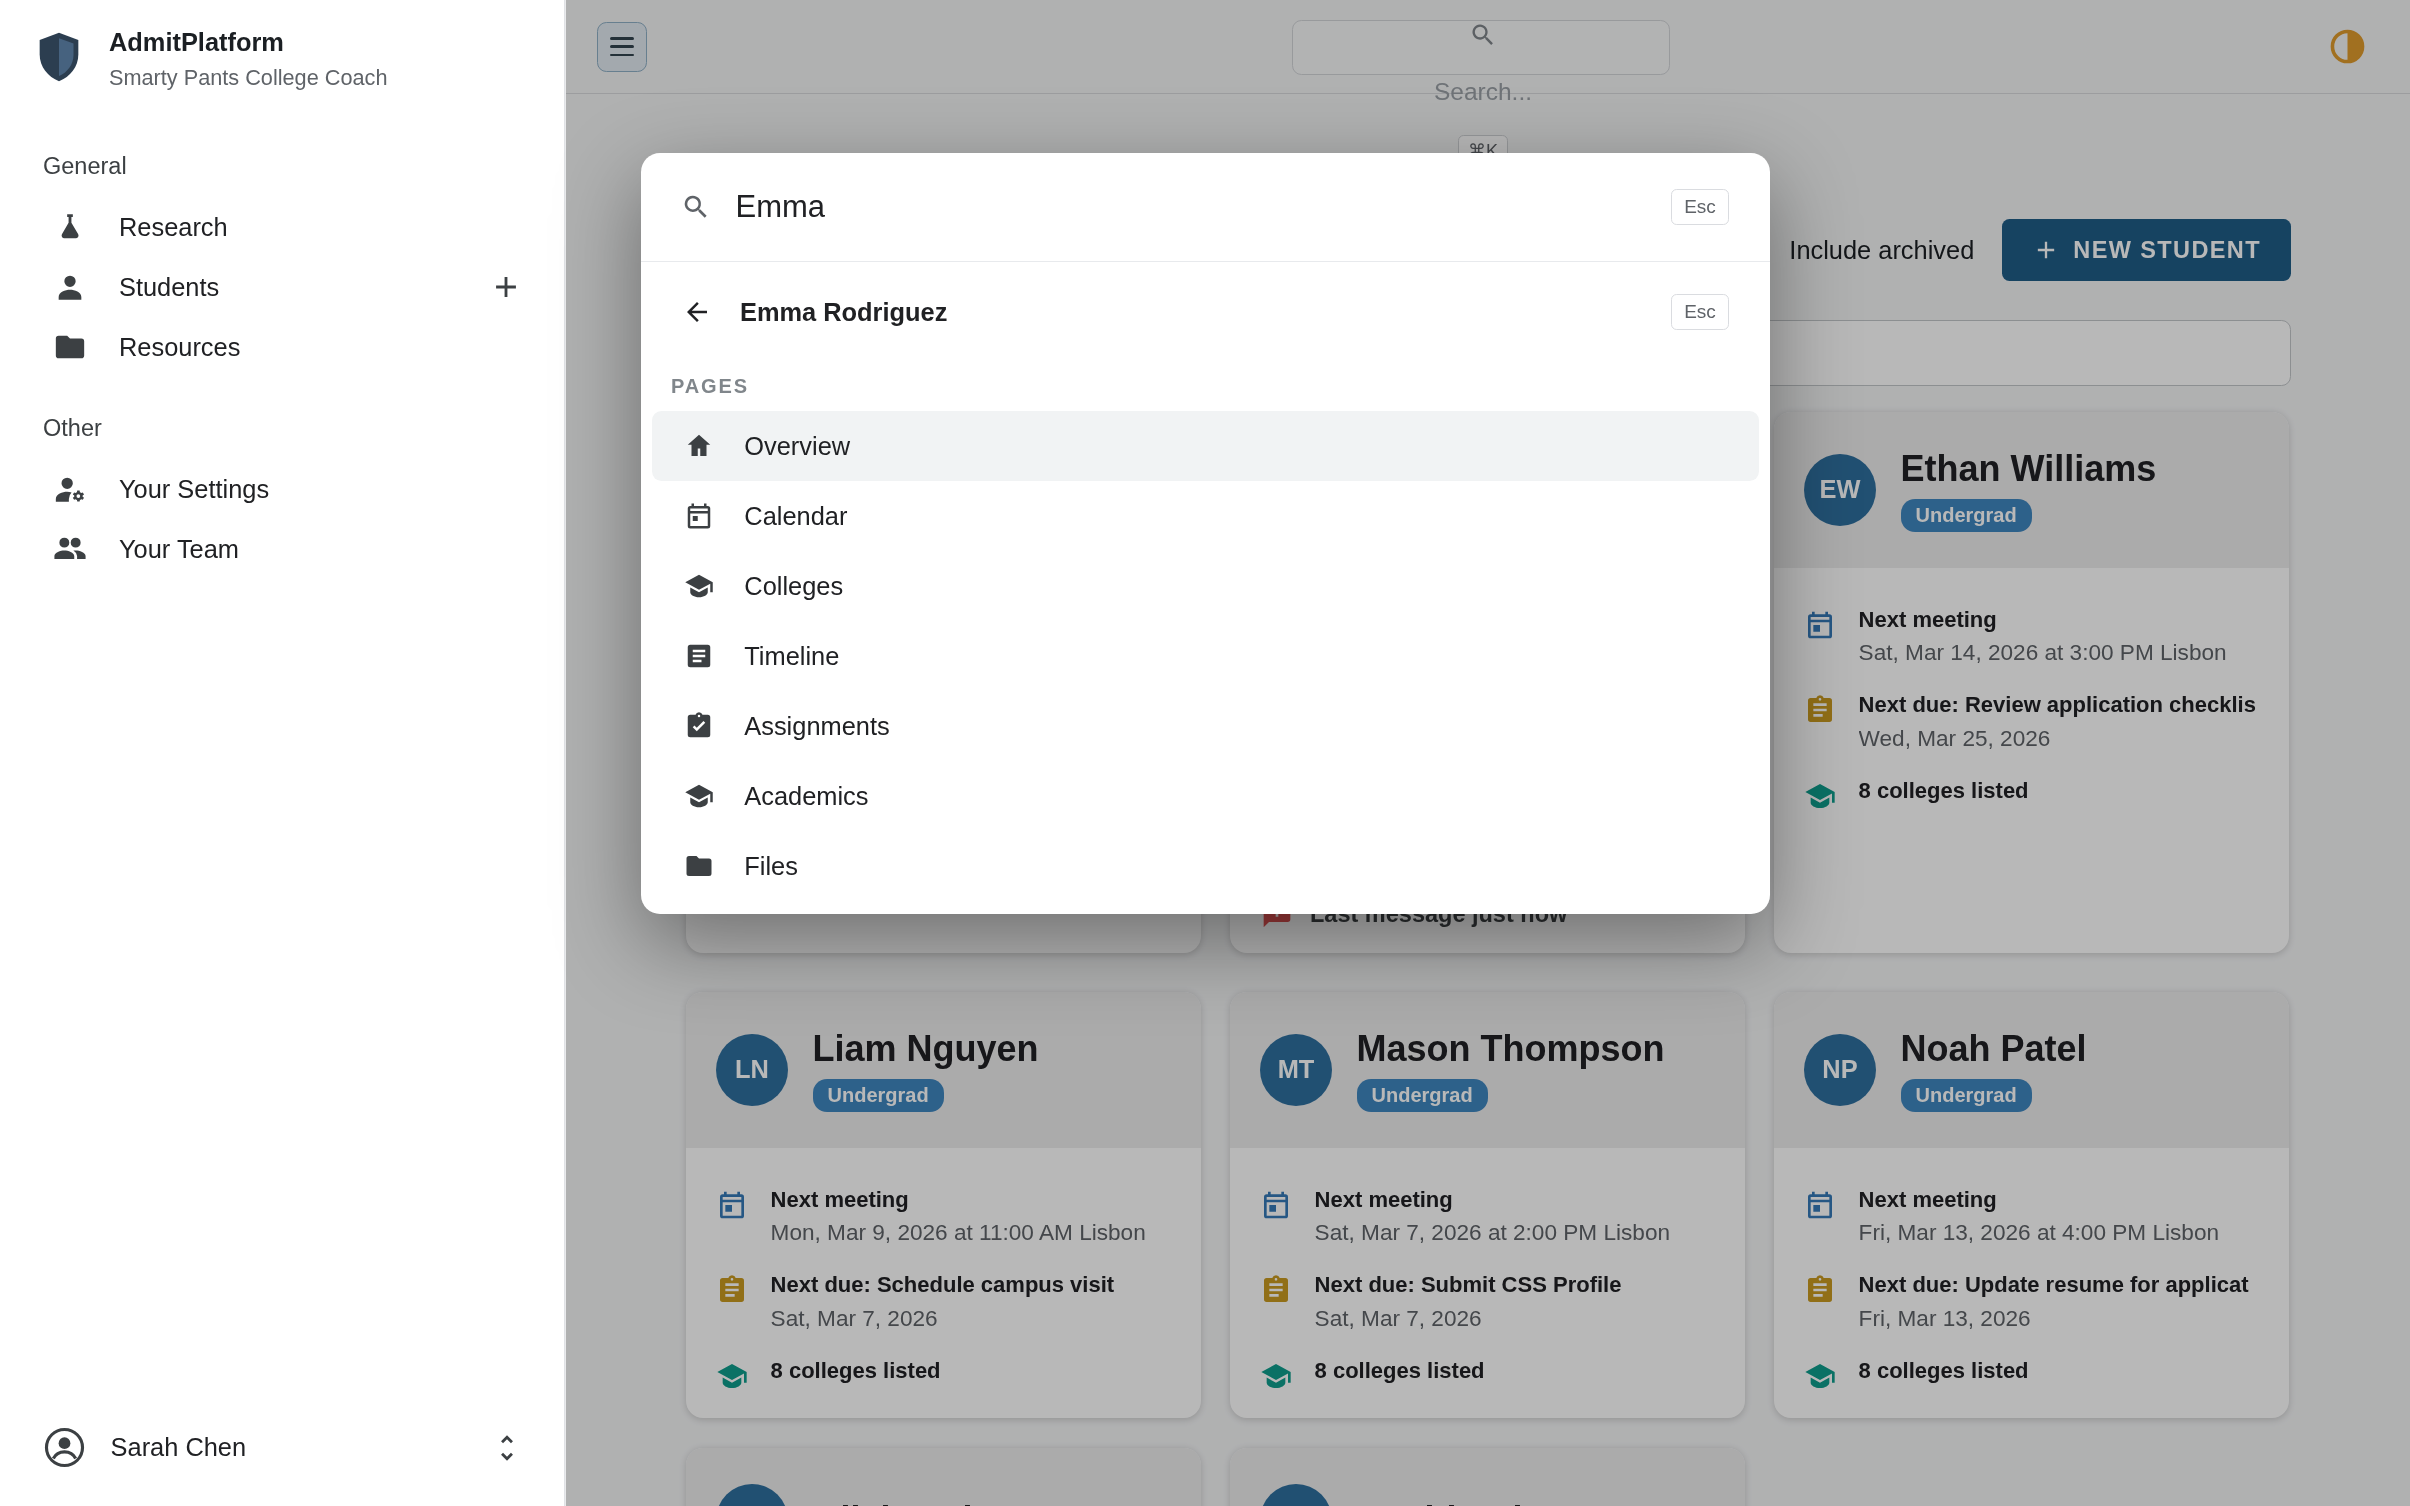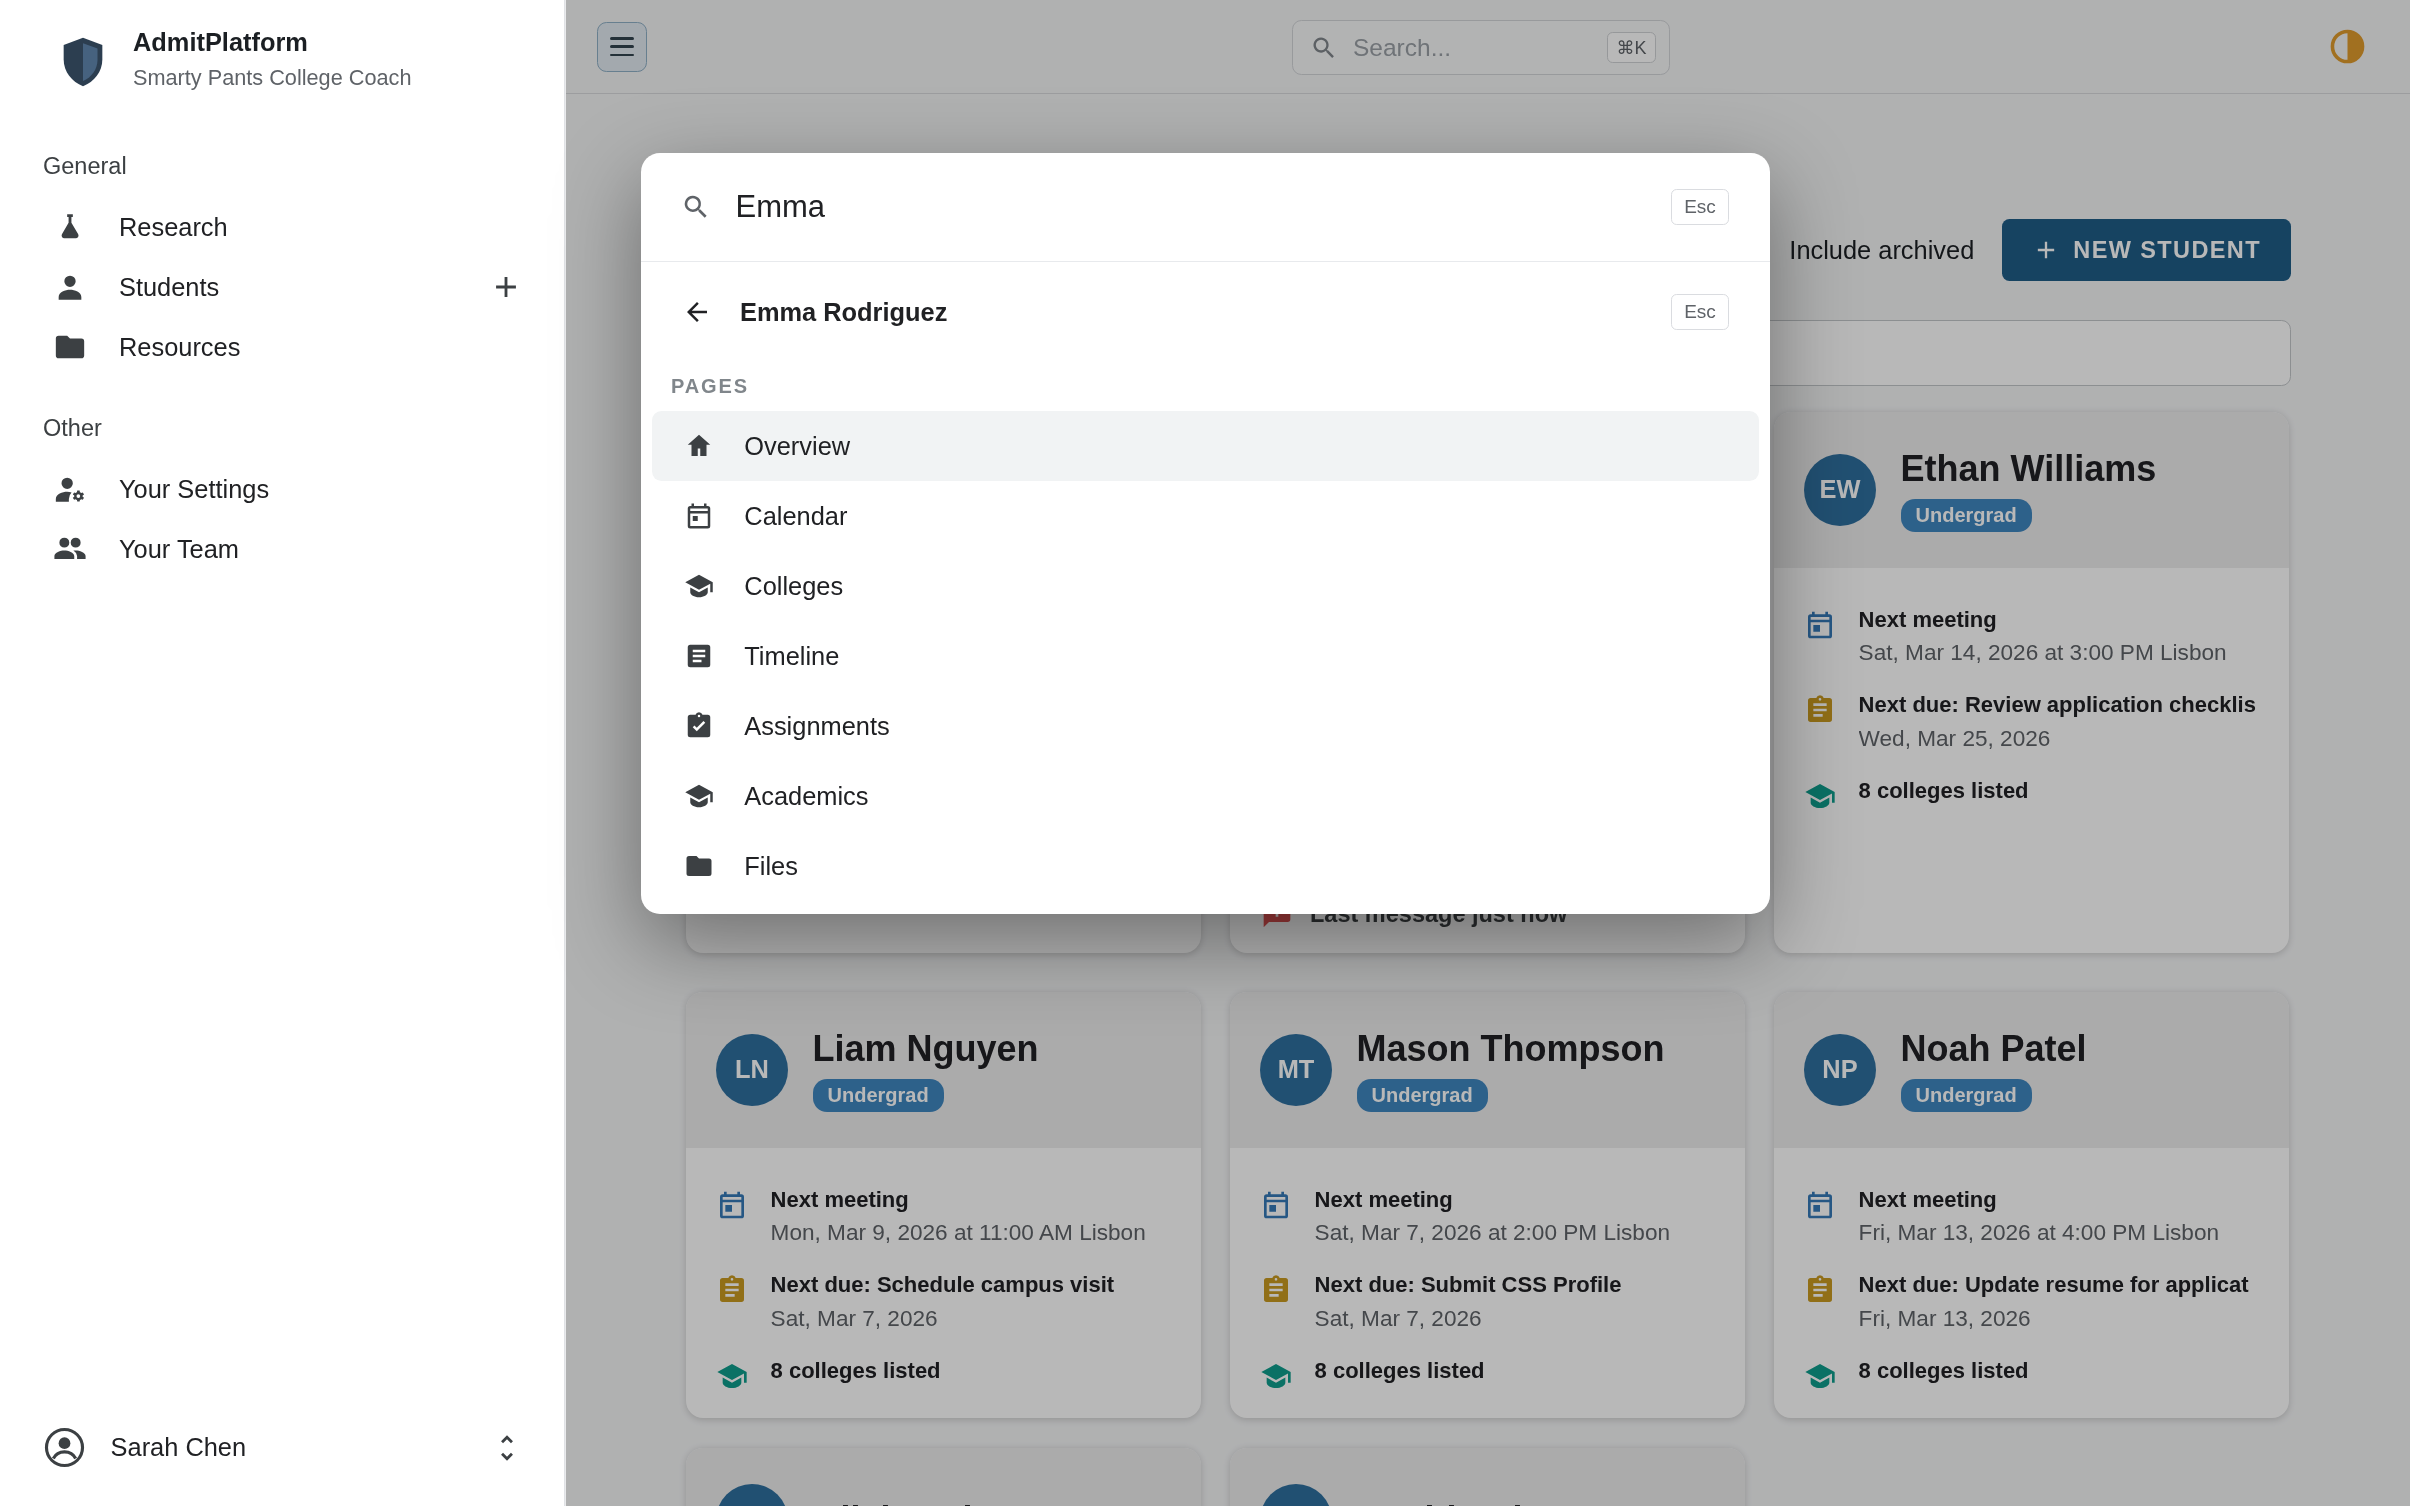--- a/index.html
+++ b/index.html
@@ -3,21 +3,21 @@
 <meta charset="utf-8">
 <style>
   * { margin:0; padding:0; box-sizing:border-box; }
   html,body { width:2411px; height:1507px; overflow:hidden; background:#e9eaec;
     font-family:"Liberation Sans","DejaVu Sans",sans-serif; }
   .page { position:relative; width:2411px; height:1507px; overflow:hidden; }
 
   
   .sidebar { position:absolute; left:0; top:0; width:565px; height:1507px;
     background:#ffffff; border-right:0.9px solid #e0e2e5; z-index:20; }
-  .brand { display:flex; align-items:flex-end; gap:21px; padding:28px 34px 24.5px 30px;margin-left:24px; }
+  .brand { display:flex; align-items:flex-start; gap:21px; padding:28px 34px 24.5px 30px; }
   .brand-logo { width:58px; height:58px; flex:none; }
   .brand-name { font-size:25.4px; font-weight:700; color:#1b1f23; }
   .brand-tagline { font-size:21.7px; color:#5f6368; margin-top:7.5px; }
   .section-label { font-size:23.5px; color:#3c4043; padding:0 34px 0 43px; margin:38px 0 17px; }
   .nav-item { display:flex; align-items:center; gap:32px; height:60px;
     padding:0 41px 0 53px; font-size:25.4px; color:#202124; cursor:pointer; }
   .nav-item svg { width:34px; height:34px; flex:none; color:#3c4043; }
   .nav-item .grow { flex:1; }
   .nav-plus { width:36px; height:36px; color:#3c4043; }
   .sidebar-user { position:absolute; left:0; right:0; bottom:0;
@@ -31,21 +31,21 @@
   .main { position:absolute; left:566px; top:0; width:1845px; height:1507px;
     background:#f4f5f6; z-index:1; }
   .topbar { position:absolute; left:0; top:0; right:0; height:94px;
     border-bottom:0.9px solid #d8dadd; }
   .hamburger-btn { position:absolute; left:31px; top:21.7px; width:50px; height:50px;
     border-radius:9.4px; background:#e2ebf2; border:1.9px solid #8fb0c6;
     display:flex; flex-direction:column; justify-content:center; align-items:center; gap:5.6px; cursor:pointer; }
   .hamburger-btn i { display:block; width:24.5px; height:2.8px; background:#33444f; border-radius:1.9px; }
   .searchbar { position:absolute; left:726px; top:20px; width:378px; height:55px;
     border-radius:9.4px; background:#f7f8f9; border:0.9px solid #d3d6d9;
-    display:flex; align-items:center; gap:15px; padding:0 13px 0 17px; cursor:text; }
+    display:flex; align-items:center; gap:29px; padding:0 13px 0 17px; cursor:text;flex-direction:column; }
   .searchbar svg { width:28px; height:28px; color:#80868b; flex:none; }
   .searchbar .ph { font-size:24.5px; color:#9aa0a6; flex:1; }
   .kbd { font-size:18px; color:#5f6368; background:#ffffff; border:0.9px solid #d0d3d6;
     border-radius:5.6px; padding:3.8px 8.5px; }
   .theme-btn { position:absolute; left:1760px; top:25.4px; width:43px; height:43px; cursor:pointer;
     color:var(--theme-icon,#e09b2d); }
 
   .actions-row { position:absolute; left:120px; top:219px; width:1605px; height:62px;
     display:flex; align-items:center; justify-content:flex-end; gap:28px; }
   .include-label { font-size:25.4px; color:#1b1f23; cursor:pointer; }

